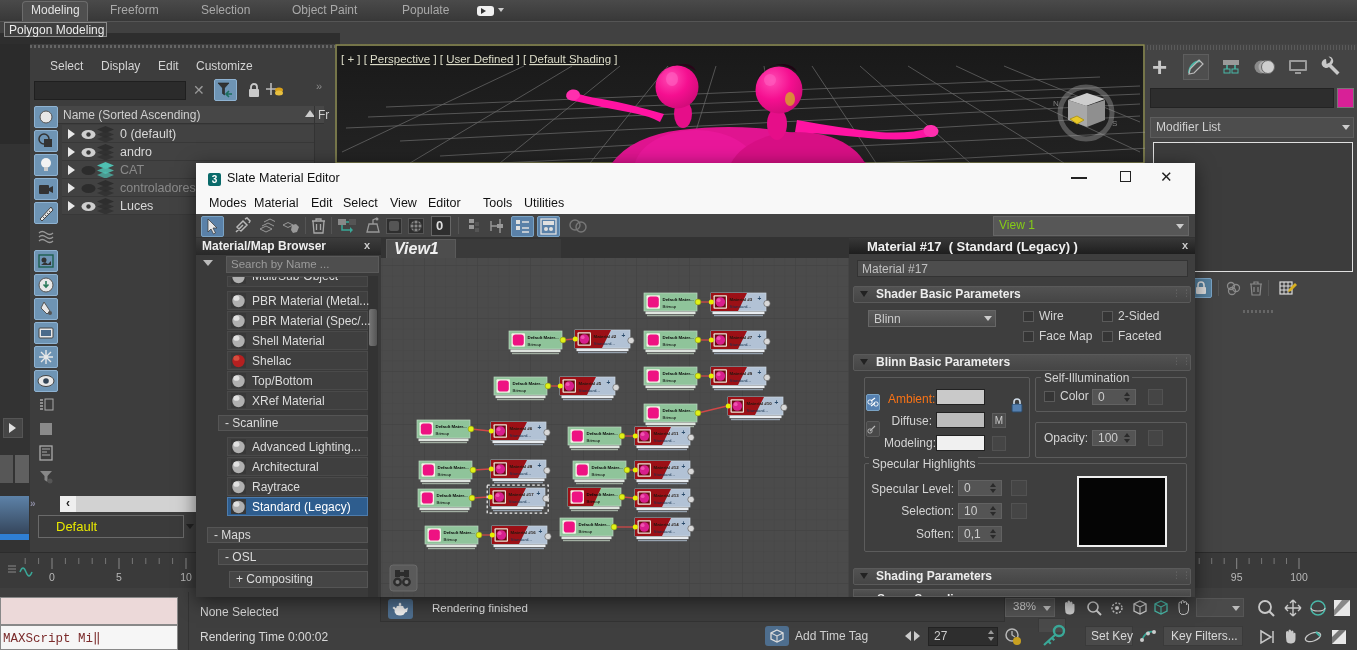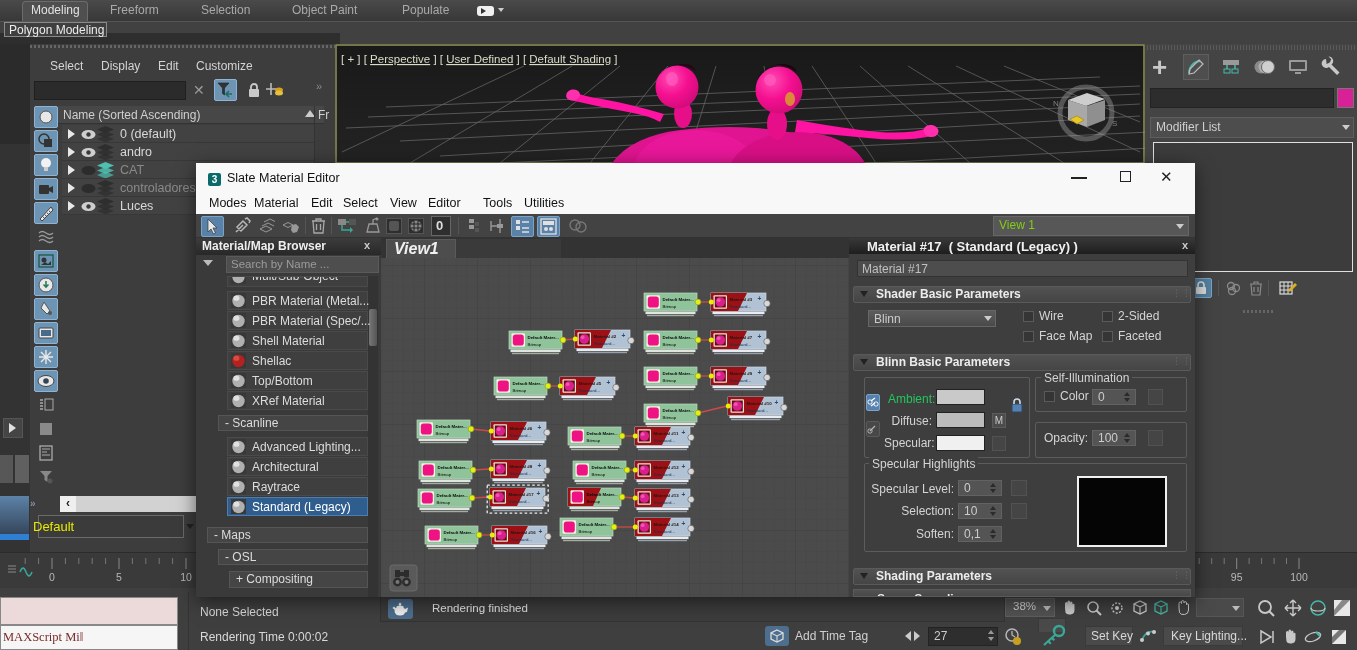--- a/index.html
+++ b/index.html
@@ -193,21 +193,21 @@
 <div class="a" style="left:34px;top:466px;width:24px;height:22px;background:#3d3d3d"></div>
 <svg class="a" style="left:36px;top:467px" width="20" height="20" viewBox="0 0 20 20">
     <path d="M4 4h12l-4.5 5v6l-3-2V9z" fill="#888"></path>
     <circle cx="14" cy="14" r="2.5" fill="#555"></circle>
   </svg>
 
 <div class="a" style="left:30px;top:498px;color:#8a8aa0;font-size:10px;font-weight:bold">»</div>
 <div class="a" style="left:60px;top:496px;width:138px;height:16px;background:#d2d2d2"></div>
 <div class="a" style="left:60px;top:496px;width:16px;height:16px;background:#efefef;color:#222;font-size:12px;font-weight:bold;text-align:center;line-height:15px">‹</div>
 <div class="a" style="left:38px;top:515px;width:146px;height:23px;background:#3b3b3b;border:1px solid #6a6a6a"></div>
-<div class="a" style="left:33px;top:519px;color:#e8e800;font-size:13px">Default</div>
+<div class="a" style="left:56px;top:519px;color:#e8e800;font-size:13px">Default</div>
 <div class="a" style="left:186px;top:524px;width:0;height:0;border-top:5px solid #222;border-left:4px solid transparent;border-right:4px solid transparent"></div>
 
 <svg class="a" style="left:335px;top:44px" width="810" height="119" viewBox="335 44 810 119">
 <defs>
 <radialGradient id="hd" cx="0.35" cy="0.3" r="0.9">
         <stop offset="0" stop-color="#ff4bb4"></stop>
         <stop offset="0.45" stop-color="#f50f90"></stop>
         <stop offset="1" stop-color="#c00a6e"></stop>
       </radialGradient>
 <linearGradient id="vbg" x1="0" y1="0" x2="0" y2="1">
@@ -360,21 +360,21 @@
     <path d="M1286.5 558v6" stroke="#777"></path>
     <path d="M1299.0 558v11" stroke="#888"></path>
     <text x="1299.0" y="581" font-size="10.5" fill="#b8b8b8" text-anchor="middle">100</text>
 <path d="M8 566h8M8 569h8M8 572h8" stroke="#888"></path>
     <path d="M20 572q3-8 6 0t6 0" stroke="#3aa898" stroke-width="1.5" fill="none"></path>
   </svg>
 
 <div class="a" style="left:0;top:588px;width:1357px;height:62px;background:#3f3f3f"></div>
 <div class="a" style="left:0;top:597px;width:178px;height:28px;background:#ecd9d9;border:1px solid #888"></div>
 <div class="a" style="left:0;top:625px;width:178px;height:25px;background:#f6f6f6;border:1px solid #888"></div>
-<div class="a" style="left:3px;top:630px;color:#7a2a2a;font-size:12.5px;font-family:Liberation Serif, serif">MAXScript Mi‖</div>
+<div class="a" style="left:3px;top:630px;color:#7a2a2a;font-size:12.5px;font-family:Liberation Mono, monospace">MAXScript Mi‖</div>
 <div class="a" style="left:188px;top:592px;width:1px;height:58px;background:#333"></div>
 <div class="a tx" style="left:200px;top:605px;color:#d8d8d8">None Selected</div>
 <div class="a tx" style="left:200px;top:630px;color:#d8d8d8">Rendering Time  0:00:02</div>
 <div class="a" style="left:380px;top:596px;width:625px;height:26px;background:#3c3c3c;border:1px solid #333"></div>
 <div class="a" style="left:388px;top:599px;width:25px;height:20px;background:#4e6e8e;border-radius:3px"></div>
 <svg class="a" style="left:391px;top:601px" width="19" height="16" viewBox="0 0 19 16">
     <ellipse cx="9" cy="10" rx="5.5" ry="4.5" fill="#f0f0f0"></ellipse>
     <path d="M14 8l3-1.5-1 4.5-2.5.5zM4 9L1.5 7 3 5.5 5 7.5M9 5.5L7.5 3l1.5-1.5L10.5 3 9 5.5z" fill="#f0f0f0"></path>
     <ellipse cx="9" cy="6" rx="3.5" ry="1.5" fill="#f0f0f0"></ellipse>
   </svg>
@@ -447,21 +447,21 @@
   </svg>
 <div class="a" style="left:1085px;top:626px;width:48px;height:20px;background:#4a4a4a;border:1px solid #3a3a3a"></div>
 <div class="a tx" style="left:1091px;top:629px;color:#d8d8d8">Set Key</div>
 <svg class="a" style="left:1138px;top:626px" width="22" height="20" viewBox="0 0 22 20">
     <path d="M4 14Q8 4 16 6" fill="none" stroke="#3aa898" stroke-width="1.6"></path>
     <circle cx="4" cy="14" r="2" fill="#ccc"></circle>
     <circle cx="10" cy="7.5" r="2" fill="#ccc"></circle>
     <circle cx="16" cy="6" r="2" fill="#ccc"></circle>
   </svg>
 <div class="a" style="left:1163px;top:626px;width:80px;height:20px;background:#4a4a4a;border:1px solid #3a3a3a"></div>
-<div class="a tx" style="left:1171px;top:629px;color:#d8d8d8">Key Lighting...</div>
+<div class="a tx" style="left:1171px;top:629px;color:#d8d8d8">Key Filters...</div>
 <svg class="a" style="left:1258px;top:628px" width="18" height="18" viewBox="0 0 18 18">
     <path d="M3 3l10 6-10 6z" fill="none" stroke="#c8c8c8" stroke-width="1.5"></path>
     <path d="M15 3v12" stroke="#c8c8c8" stroke-width="1.5"></path>
   </svg>
 <svg class="a" style="left:1281px;top:628px" width="18" height="18" viewBox="0 0 18 18">
     <path d="M5 9V4.5q0-1.5 1.3-1.5T7.5 4.5V3q0-1.5 1.3-1.5T10 3v1q0-1.5 1.2-1.5T12.5 4v2q0-1.3 1-1.3t1 1.3v5q0 4-4 4.5t-5-2z" fill="#c8c8c8"></path>
   </svg>
 <svg class="a" style="left:1303px;top:628px" width="20" height="18" viewBox="0 0 20 18">
     <ellipse cx="10" cy="9" rx="8" ry="4" fill="none" stroke="#c8c8c8" stroke-width="1.3" transform="rotate(-20 10 9)"></ellipse>
     <path d="M13 4l4 4" stroke="#49b8a8" stroke-width="2"></path>
@@ -1085,23 +1085,23 @@
 <svg class="a" style="left:867px;top:396px" width="12" height="13" viewBox="0 0 12 13">
     <path d="M4 5L8 2M4 10l4-3" stroke="#fff" stroke-width="1.2"></path>
     <rect x="1" y="4" width="4" height="4" rx="1.5" fill="none" stroke="#fff"></rect>
     <rect x="7" y="6" width="4" height="4" rx="1.5" fill="none" stroke="#fff"></rect>
   </svg>
 <div class="a" style="left:866px;top:421px;width:14px;height:16px;background:#484848;border:1px solid #5a5a5a;border-radius:2px"></div>
 <svg class="a" style="left:867px;top:423px" width="12" height="12" viewBox="0 0 12 12">
     <path d="M3 8L8 3" stroke="#bbb" stroke-width="1.1"></path>
     <rect x="1" y="6" width="4" height="4" rx="1.5" fill="none" stroke="#bbb"></rect>
   </svg>
-<div class="a" style="left:888px;top:392px;color:#22c55e;font-size:12px;width:44px;text-align:center">Ambient:</div>
+<div class="a" style="left:888px;top:392px;color:#f97316;font-size:12px;width:44px;text-align:center">Ambient:</div>
 <div class="a" style="left:886px;top:414px;color:#d4d4d4;font-size:12px;width:46px;text-align:right">Diffuse:</div>
-<div class="a" style="left:884px;top:436px;color:#d4d4d4;font-size:12px;width:48px;text-align:right">Specular:</div>
+<div class="a" style="left:884px;top:436px;color:#d4d4d4;font-size:12px;width:48px;text-align:right">Modeling:</div>
 <div class="a" style="left:936px;top:389px;width:49px;height:16px;background:#c9c9c9;border:1px solid #222"></div>
 <div class="a" style="left:936px;top:412px;width:49px;height:16px;background:#bcbcbc;border:1px solid #222"></div>
 <div class="a" style="left:936px;top:435px;width:49px;height:16px;background:#f0f0f0;border:1px solid #222"></div>
 <div class="a" style="left:992px;top:413px;width:14px;height:15px;background:#4c4c4c;border:1px solid #5c5c5c;color:#ccc;font-size:10px;text-align:center;line-height:14px">M</div>
 <div class="a" style="left:992px;top:436px;width:14px;height:15px;background:#454545;border:1px solid #525252"></div>
 <svg class="a" style="left:1010px;top:398px" width="14" height="15" viewBox="0 0 14 15">
     <rect x="2" y="6" width="10" height="8" rx="1" fill="#5580b0" stroke="#2a4a6a"></rect>
     <path d="M4 6V4a3 3 0 016 0v2" stroke="#d0dce8" stroke-width="1.6" fill="none"></path>
   </svg>
 

